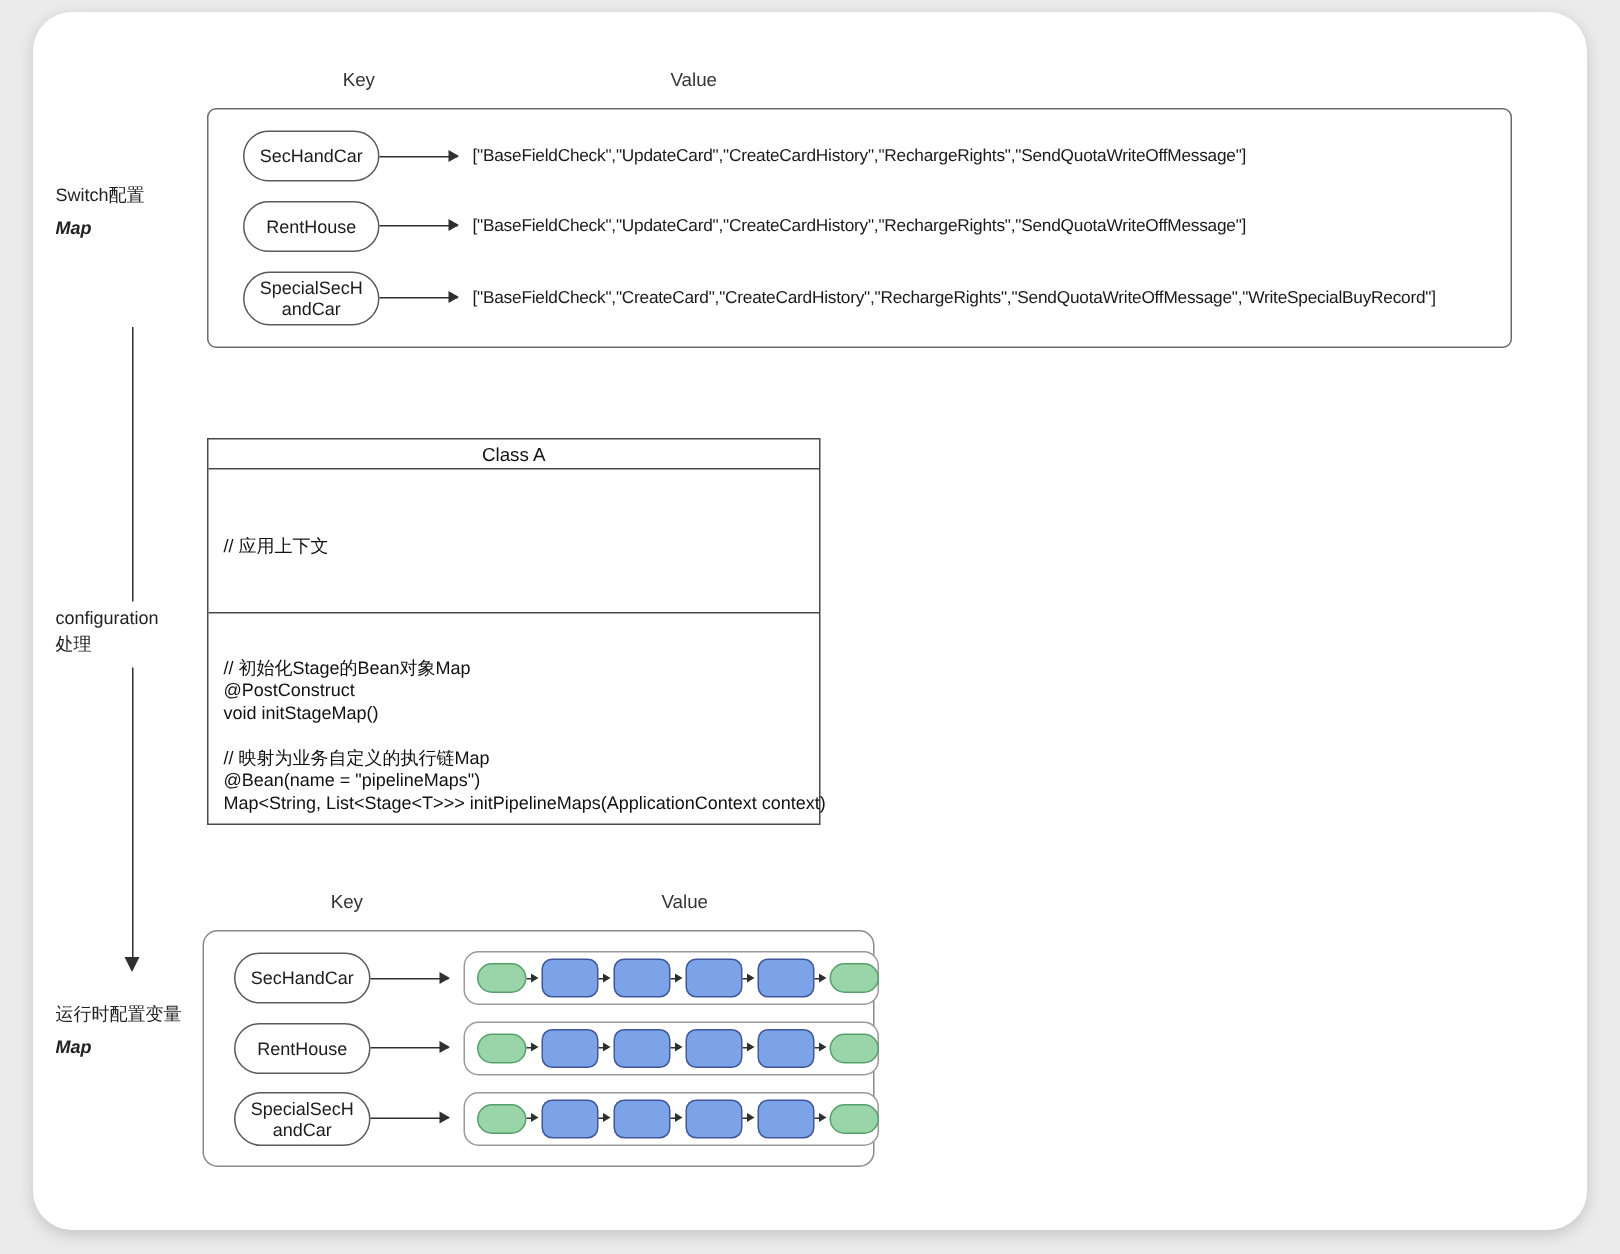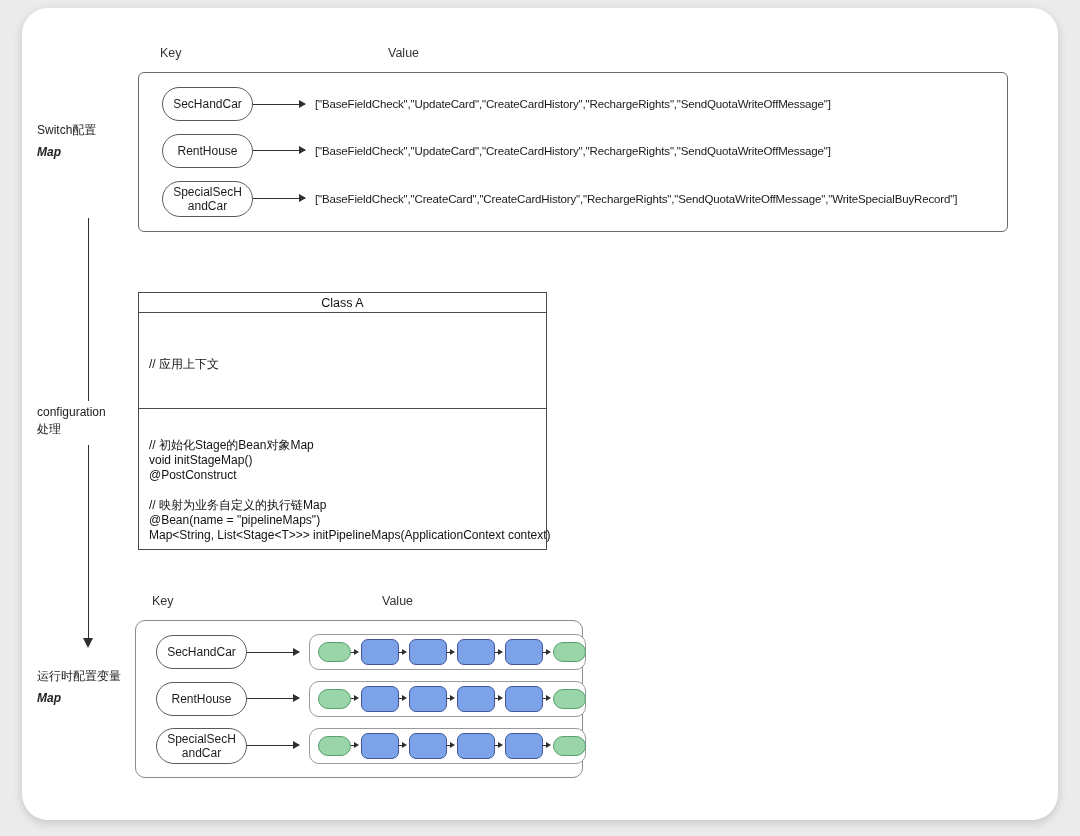--- a/index.html
+++ b/index.html
@@ -7,21 +7,21 @@
     position:relative;width:1080px;height:836px;background:#ebebeb;
     font-family:"Liberation Sans",sans-serif;overflow:hidden;
   }
   .card{
     position:absolute;left:22px;top:8px;width:1036px;height:812px;
     background:#ffffff;border-radius:26px;
     box-shadow:0 3px 10px rgba(0,0,0,0.16);
   }
   .abs{position:absolute;}
   .col-header{
-    width:90px;text-align:left;font-size:12.5px;color:#333;
+    width:90px;text-align:right;font-size:12.5px;color:#333;
   }
   .side-label{
     width:110px;text-align:left;font-size:12px;color:#222;line-height:17px;
   }
   .side-label .map-word{font-weight:bold;font-style:italic;margin-top:5px;}
   
   .top-box{
     left:116px;top:64px;width:870px;height:160px;
     border:1px solid #6b6b6b;border-radius:6px;
     display:flex;flex-direction:column;justify-content:space-around;
@@ -135,22 +135,22 @@
     <div class="abs vline-head" style="top:630px;"></div>
 
     <div class="abs class-box">
       <div class="class-title">Class A</div>
       <div class="class-section class-fields" id="class-fields">
           <div class="code-line">&nbsp;</div>
           <div class="code-line">// 应用上下文</div>
         </div>
       <div class="class-section class-methods" id="class-methods">
           <div class="code-line">// 初始化Stage的Bean对象Map</div>
+          <div class="code-line">@PostConstruct</div>
           <div class="code-line">void initStageMap()</div>
-          <div class="code-line">@PostConstruct</div>
           <div class="code-line">&nbsp;</div>
           <div class="code-line">// 映射为业务自定义的执行链Map</div>
           <div class="code-line">@Bean(name = "pipelineMaps")</div>
           <div class="code-line">Map&lt;String, List&lt;Stage&lt;T&gt;&gt;&gt; initPipelineMaps(ApplicationContext context)</div>
         </div>
     </div>
 
     <div class="abs col-header" style="left:130px;top:586px;">Key</div>
     <div class="abs col-header" style="left:360px;top:586px;">Value</div>
 

